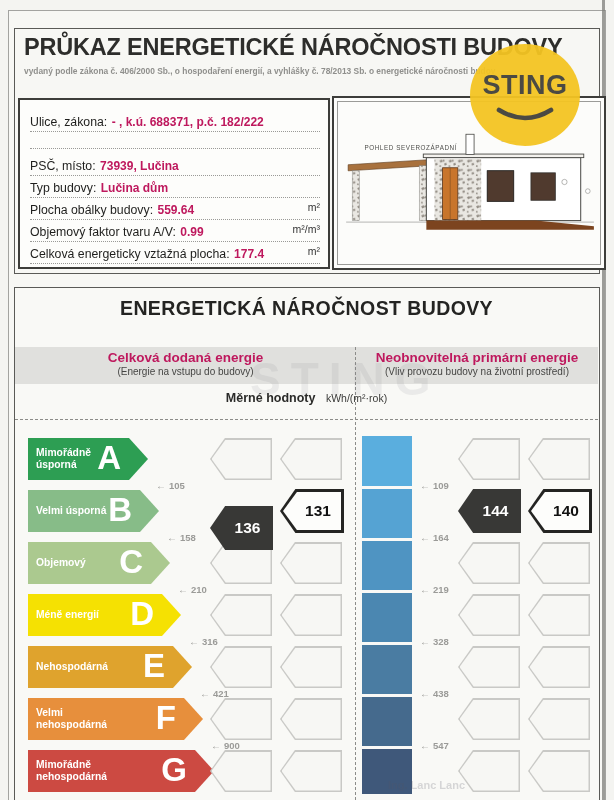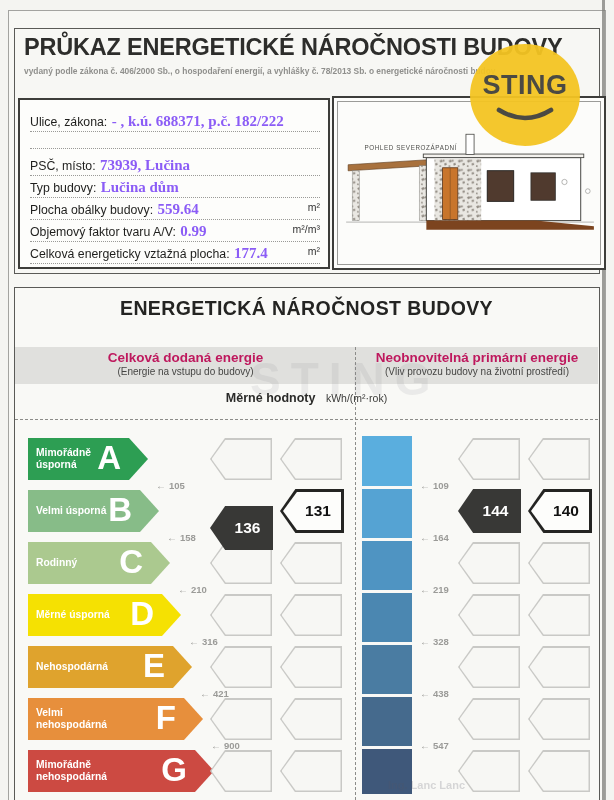--- a/index.html
+++ b/index.html
@@ -13,21 +13,21 @@
   .page-edge{left:602px;top:0;width:3px;height:800px;background:#7d7d7a;opacity:.75;}
 
   
   .box1{left:14px;top:28px;width:584px;height:244px;border:1.5px solid #5a5a57;}
   .doc-title{left:24px;top:34px;width:562px;font-size:23.5px;font-weight:bold;color:#2d2d2b;letter-spacing:-0.2px;white-space:nowrap;}
   .doc-subtitle{left:24px;top:66px;width:560px;font-size:8.4px;font-weight:bold;color:#8f8f8c;}
 
   .infobox{left:18px;top:98px;width:308px;height:167px;border:2px solid #3d3d3a;background:#fdfdfb;}
   .irow{position:absolute;left:10px;right:8px;height:21px;}
   .irow .lab{font-size:12.3px;color:#1f1f1d;}
-  .irow .val{font-size:15px;font-weight:bold;color:#8b5cf6;font-family:Liberation Serif, serif;}
+  .irow .val{font-size:12px;font-weight:bold;color:#be185d;}
   .irow .vwrap{position:absolute;left:0;right:0;top:0;height:19px;border-bottom:1px dotted #9a9a97;white-space:nowrap;}
   .irow .unit{position:absolute;right:0;top:1px;font-size:10.5px;color:#333;}
   .dotline{position:absolute;left:10px;right:8px;height:18px;border-bottom:1px dotted #9a9a97;}
 
   .drawbox{left:332px;top:96px;width:270px;height:170px;border:2px solid #3d3d3a;background:#fdfdfb;}
   .drawinner{position:absolute;left:3px;top:3px;right:3px;bottom:3px;border:1px solid #9b9b98;background:#fcfcfa;}
   .drawinner svg{width:100%;height:100%;}
 
   
   .logo{left:470px;top:44px;width:110px;height:102px;border-radius:50%;background:rgba(243,196,34,.95);z-index:60;}
@@ -181,25 +181,25 @@
 
   <div class="abs sarrow" style="top: 438px; width: 120px; background: rgb(45, 158, 83);">
     <span class="slabel">Mimořádně úsporná</span>
     <span class="sletter">A</span>
   </div>
   <div class="abs sarrow" style="top: 490px; width: 131px; background: rgb(135, 188, 136);">
     <span class="slabel">Velmi úsporná</span>
     <span class="sletter">B</span>
   </div>
   <div class="abs sarrow" style="top: 542px; width: 142px; background: rgb(171, 201, 143);">
-    <span class="slabel">Rodinný</span>
+    <span class="slabel">Objemový</span>
     <span class="sletter">C</span>
   </div>
   <div class="abs sarrow" style="top: 594px; width: 153px; background: rgb(245, 225, 2);">
-    <span class="slabel">Měrné úsporná</span>
+    <span class="slabel">Méně energií</span>
     <span class="sletter">D</span>
   </div>
   <div class="abs sarrow" style="top: 646px; width: 164px; background: rgb(223, 163, 45);">
     <span class="slabel">Nehospodárná</span>
     <span class="sletter">E</span>
   </div>
   <div class="abs sarrow" style="top: 698px; width: 175px; background: rgb(231, 143, 60);">
     <span class="slabel">Velmi nehospodárná</span>
     <span class="sletter">F</span>
   </div>

